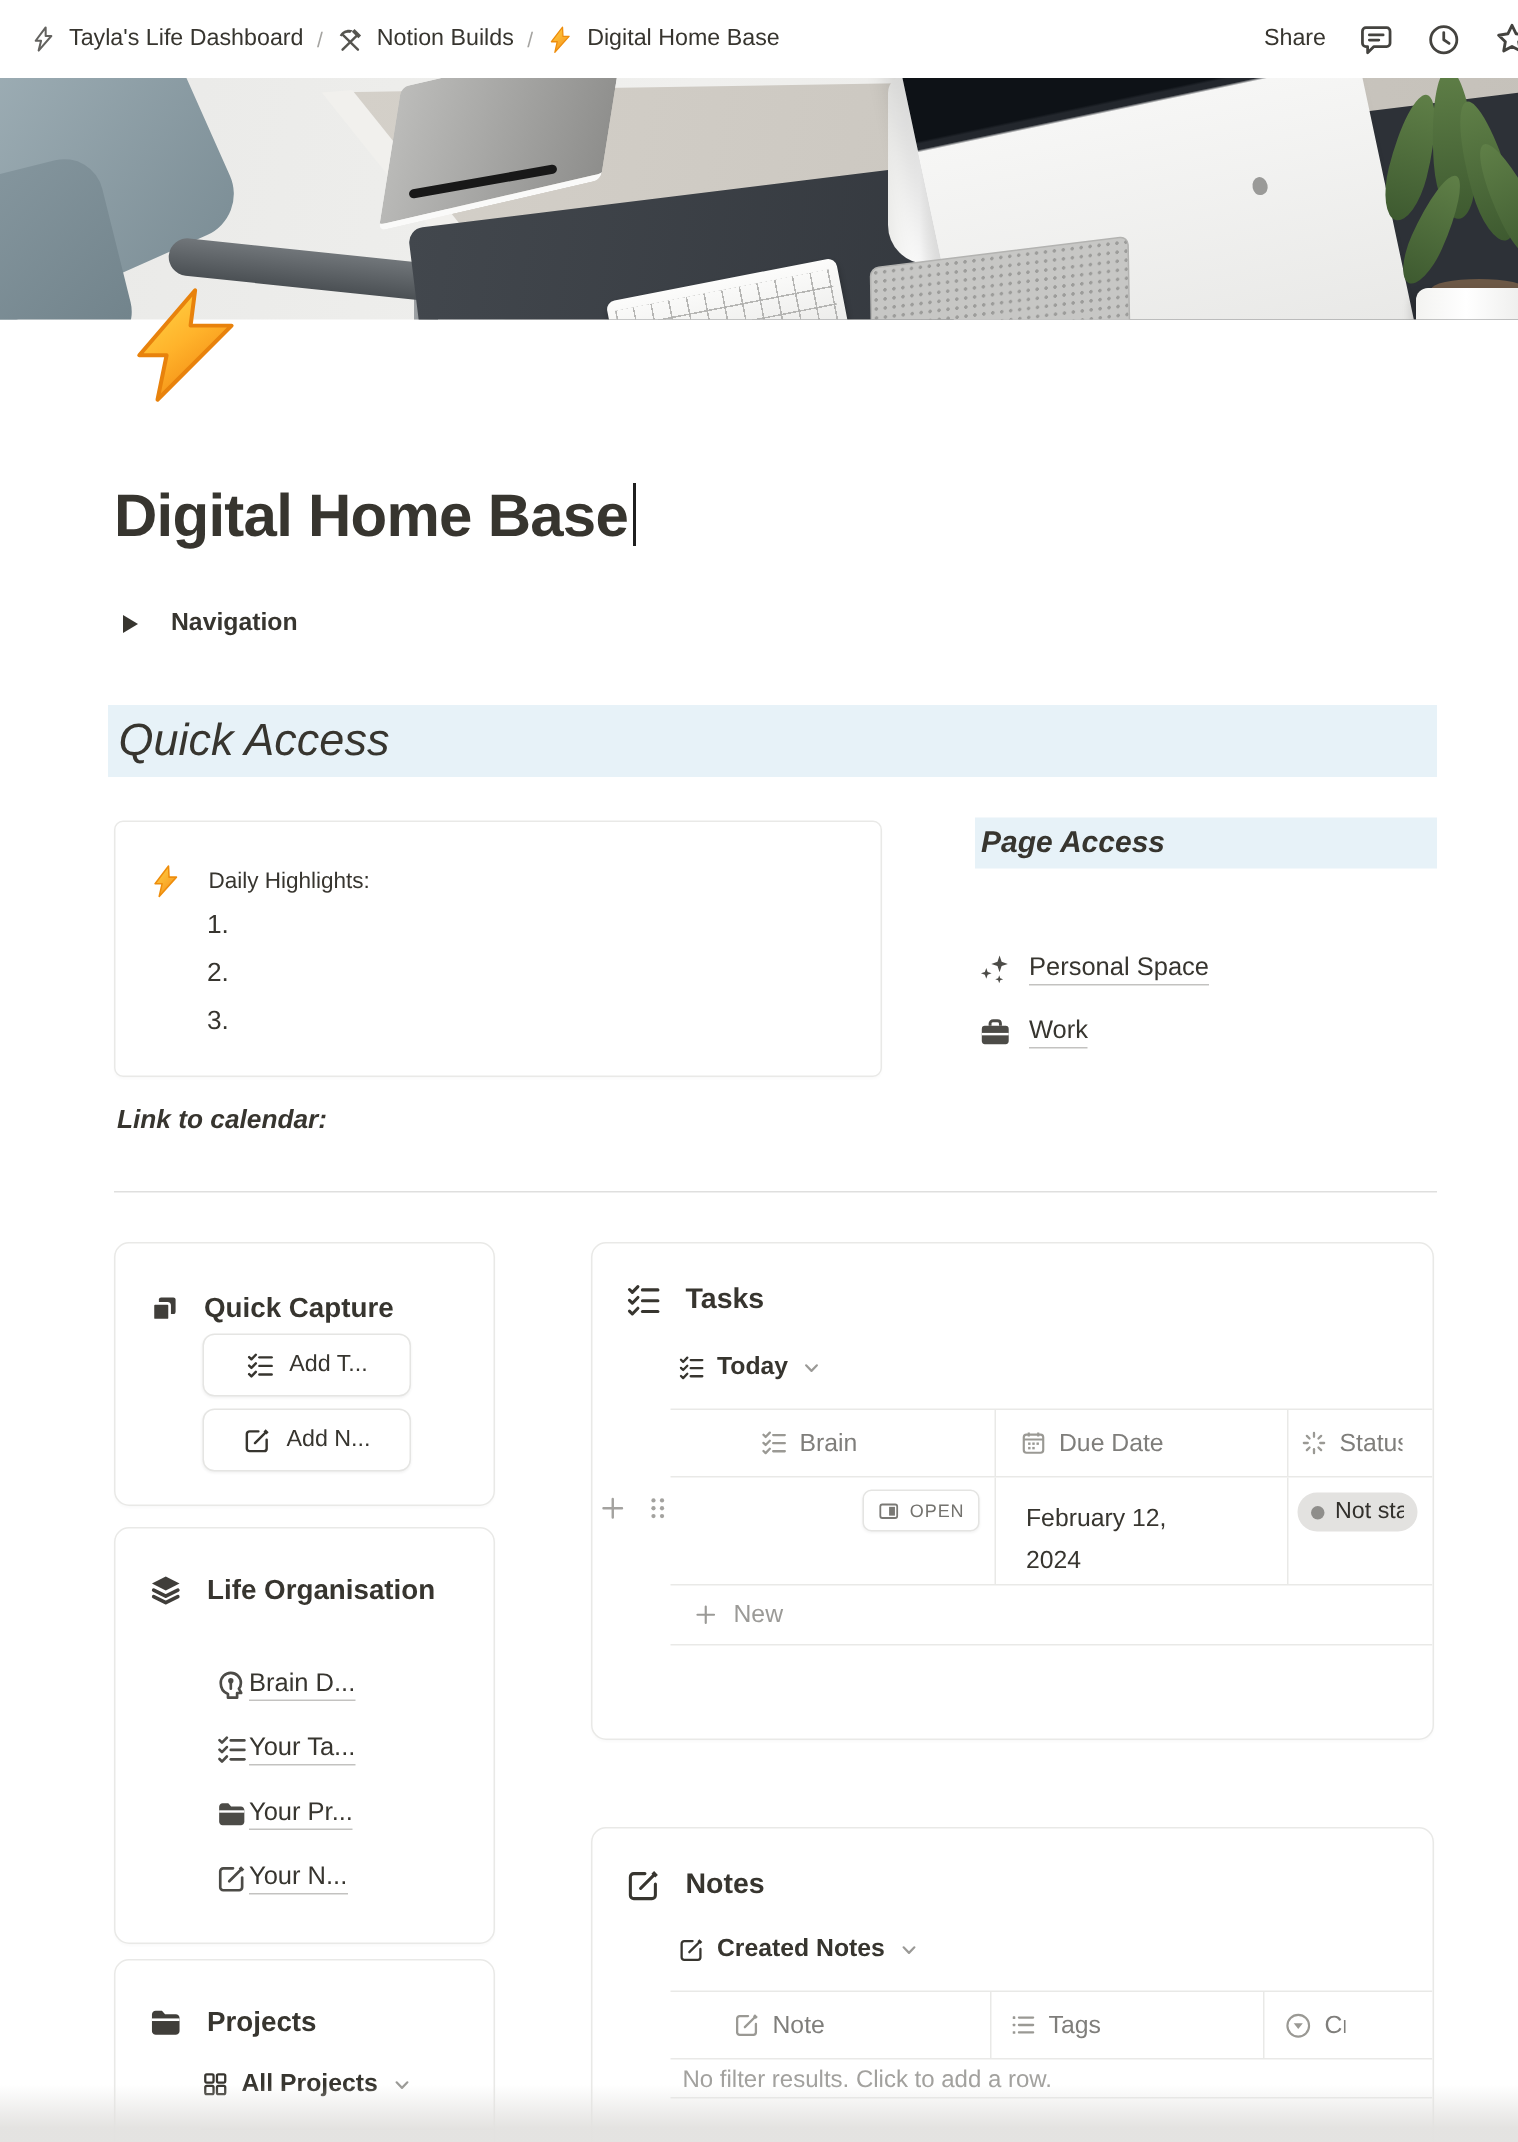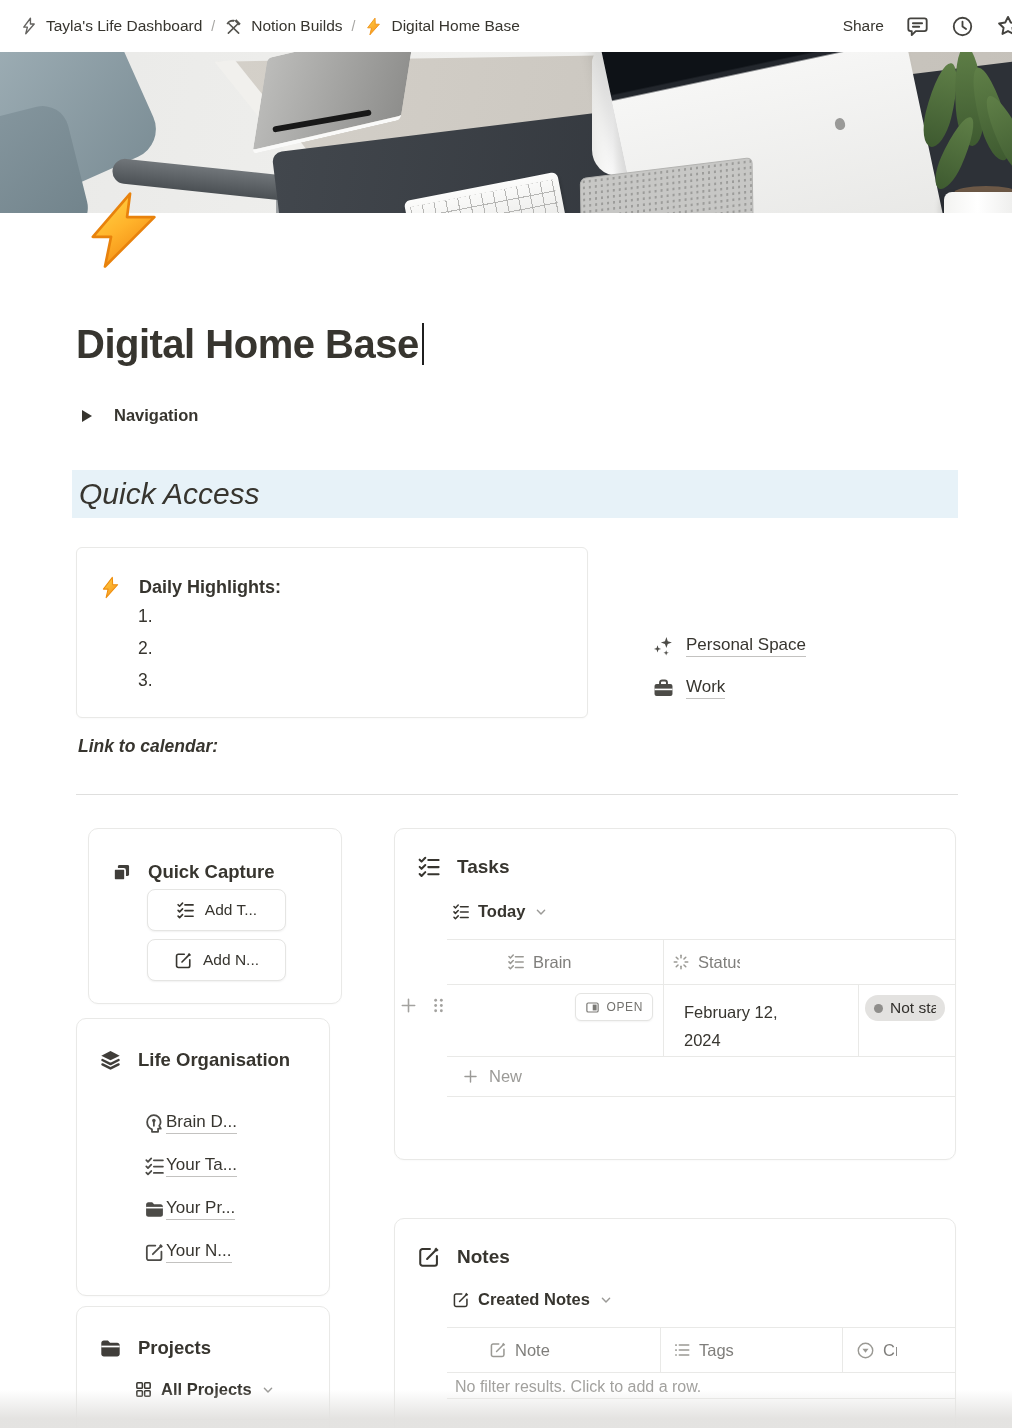--- a/index.html
+++ b/index.html
@@ -64,35 +64,35 @@
   .nav-toggle{left:82px;top:406px;display:flex;align-items:center;gap:22px;font-size:16.5px;font-weight:700;}
   .tri{width:0;height:0;border-left:10px solid #37352f;border-top:6px solid transparent;border-bottom:6px solid transparent;}
 
   .h1blue{left:72px;top:470px;width:886px;height:48px;background:#e7f2f8;
     font-size:30px;font-weight:400;font-style:italic;line-height:48px;padding-left:7px;box-sizing:border-box;}
 
   
   .card{background:#fff;border:1px solid #e9e9e7;border-radius:10px;box-sizing:border-box;box-shadow:0 1px 2px rgba(15,15,15,.024);}
   .dh-card{left:76px;top:547px;width:512px;height:171px;border-radius:6px;}
   .dh-row{position:absolute;left:22px;top:28px;display:flex;gap:17px;align-items:center;}
-  .dh-title{font-size:18px;font-weight:700;}
+  .dh-title{font-size:15px;font-weight:400;}
   .dh-item{position:absolute;left:61px;font-size:17.5px;}
 
   .h3blue{left:650px;top:545px;width:308px;height:34px;background:#e7f2f8;
     font-size:20px;font-weight:700;font-style:italic;line-height:34px;padding-left:4px;box-sizing:border-box;}
   .pa-link{left:652px;height:30px;display:flex;align-items:center;gap:11px;cursor:pointer;}
   .ulink{font-size:17px;font-weight:500;border-bottom:1px solid rgba(55,53,47,.3);padding-bottom:1px;}
 
   .cal-note{left:78px;top:736px;font-size:17.5px;font-weight:700;font-style:italic;}
   .divider{left:76px;top:794px;width:882px;height:1px;background:rgba(55,53,47,.16);}
 
   
   .card-head{position:absolute;display:flex;gap:16px;align-items:flex-start;}
   .card-title{font-size:18.5px;font-weight:700;line-height:30px;}
-  .qc-card{left:76px;top:828px;width:254px;height:176px;margin-left:12px;}
+  .qc-card{left:76px;top:828px;width:254px;height:176px;}
   .qc-btn{position:absolute;left:58px;width:137px;height:40px;border:1px solid #e5e5e3;border-radius:8px;background:#fff;
     box-shadow:0 1px 2px rgba(15,15,15,.06);display:flex;align-items:center;justify-content:center;gap:10px;
     font-size:15.5px;font-weight:500;cursor:pointer;}
   .lo-card{left:76px;top:1018px;width:254px;height:278px;}
   .lo-link{position:absolute;left:67px;display:flex;align-items:center;gap:1px;cursor:pointer;}
   .pr-card{left:76px;top:1306px;width:254px;height:150px;}
   .view-row{position:absolute;display:flex;align-items:center;gap:8px;font-size:16.5px;font-weight:700;cursor:pointer;}
   .tline{position:absolute;height:1px;background:rgba(55,53,47,.12);}
 
   
@@ -369,20 +369,21 @@
       <svg class="ic" width="23" height="23">
           <use href="#i-boltc"></use>
         </svg>
       <span class="dh-title">Daily Highlights:</span>
     </div>
     <div class="dh-item" style="top:58px">1.</div>
     <div class="dh-item" style="top:90px">2.</div>
     <div class="dh-item" style="top:122px">3.</div>
   </div>
 
+  <div class="abs h3blue">Page Access</div>
 
   <div class="abs pa-link" style="top:631px">
     <svg class="ic" width="23" height="23" style="color:#4c4b47">
         <use href="#i-sparkles"></use>
       </svg>
     <span class="ulink">Personal Space</span>
   </div>
   <div class="abs pa-link" style="top:673px">
     <svg class="ic" width="23" height="23" style="color:#4c4b47">
         <use href="#i-briefcase"></use>
@@ -493,20 +494,26 @@
     </div>
 
     <div class="tbl" style="top:110px">
 
       <div class="trow head" style="height:46px">
         <div class="tcell" style="width:216px;padding-left:60px">
           <svg class="ic" width="18" height="18" style="color:#9a9994">
               <use href="#i-checklist"></use>
             </svg>
           <span>Brain</span>
+        </div>
+        <div class="tcell bl" style="width:195px;padding-left:16px">
+          <svg class="ic" width="18" height="18" style="color:#9a9994">
+              <use href="#i-calendar"></use>
+            </svg>
+          <span>Due Date</span>
         </div>
         <div class="tcell bl" style="flex:1;padding-left:8px">
           <svg class="ic" width="18" height="18" style="color:#9a9994">
               <use href="#i-status"></use>
             </svg>
           <span class="clip" style="max-width:42px">Status</span>
         </div>
       </div>
 
       <div class="trow" style="height:72px">

